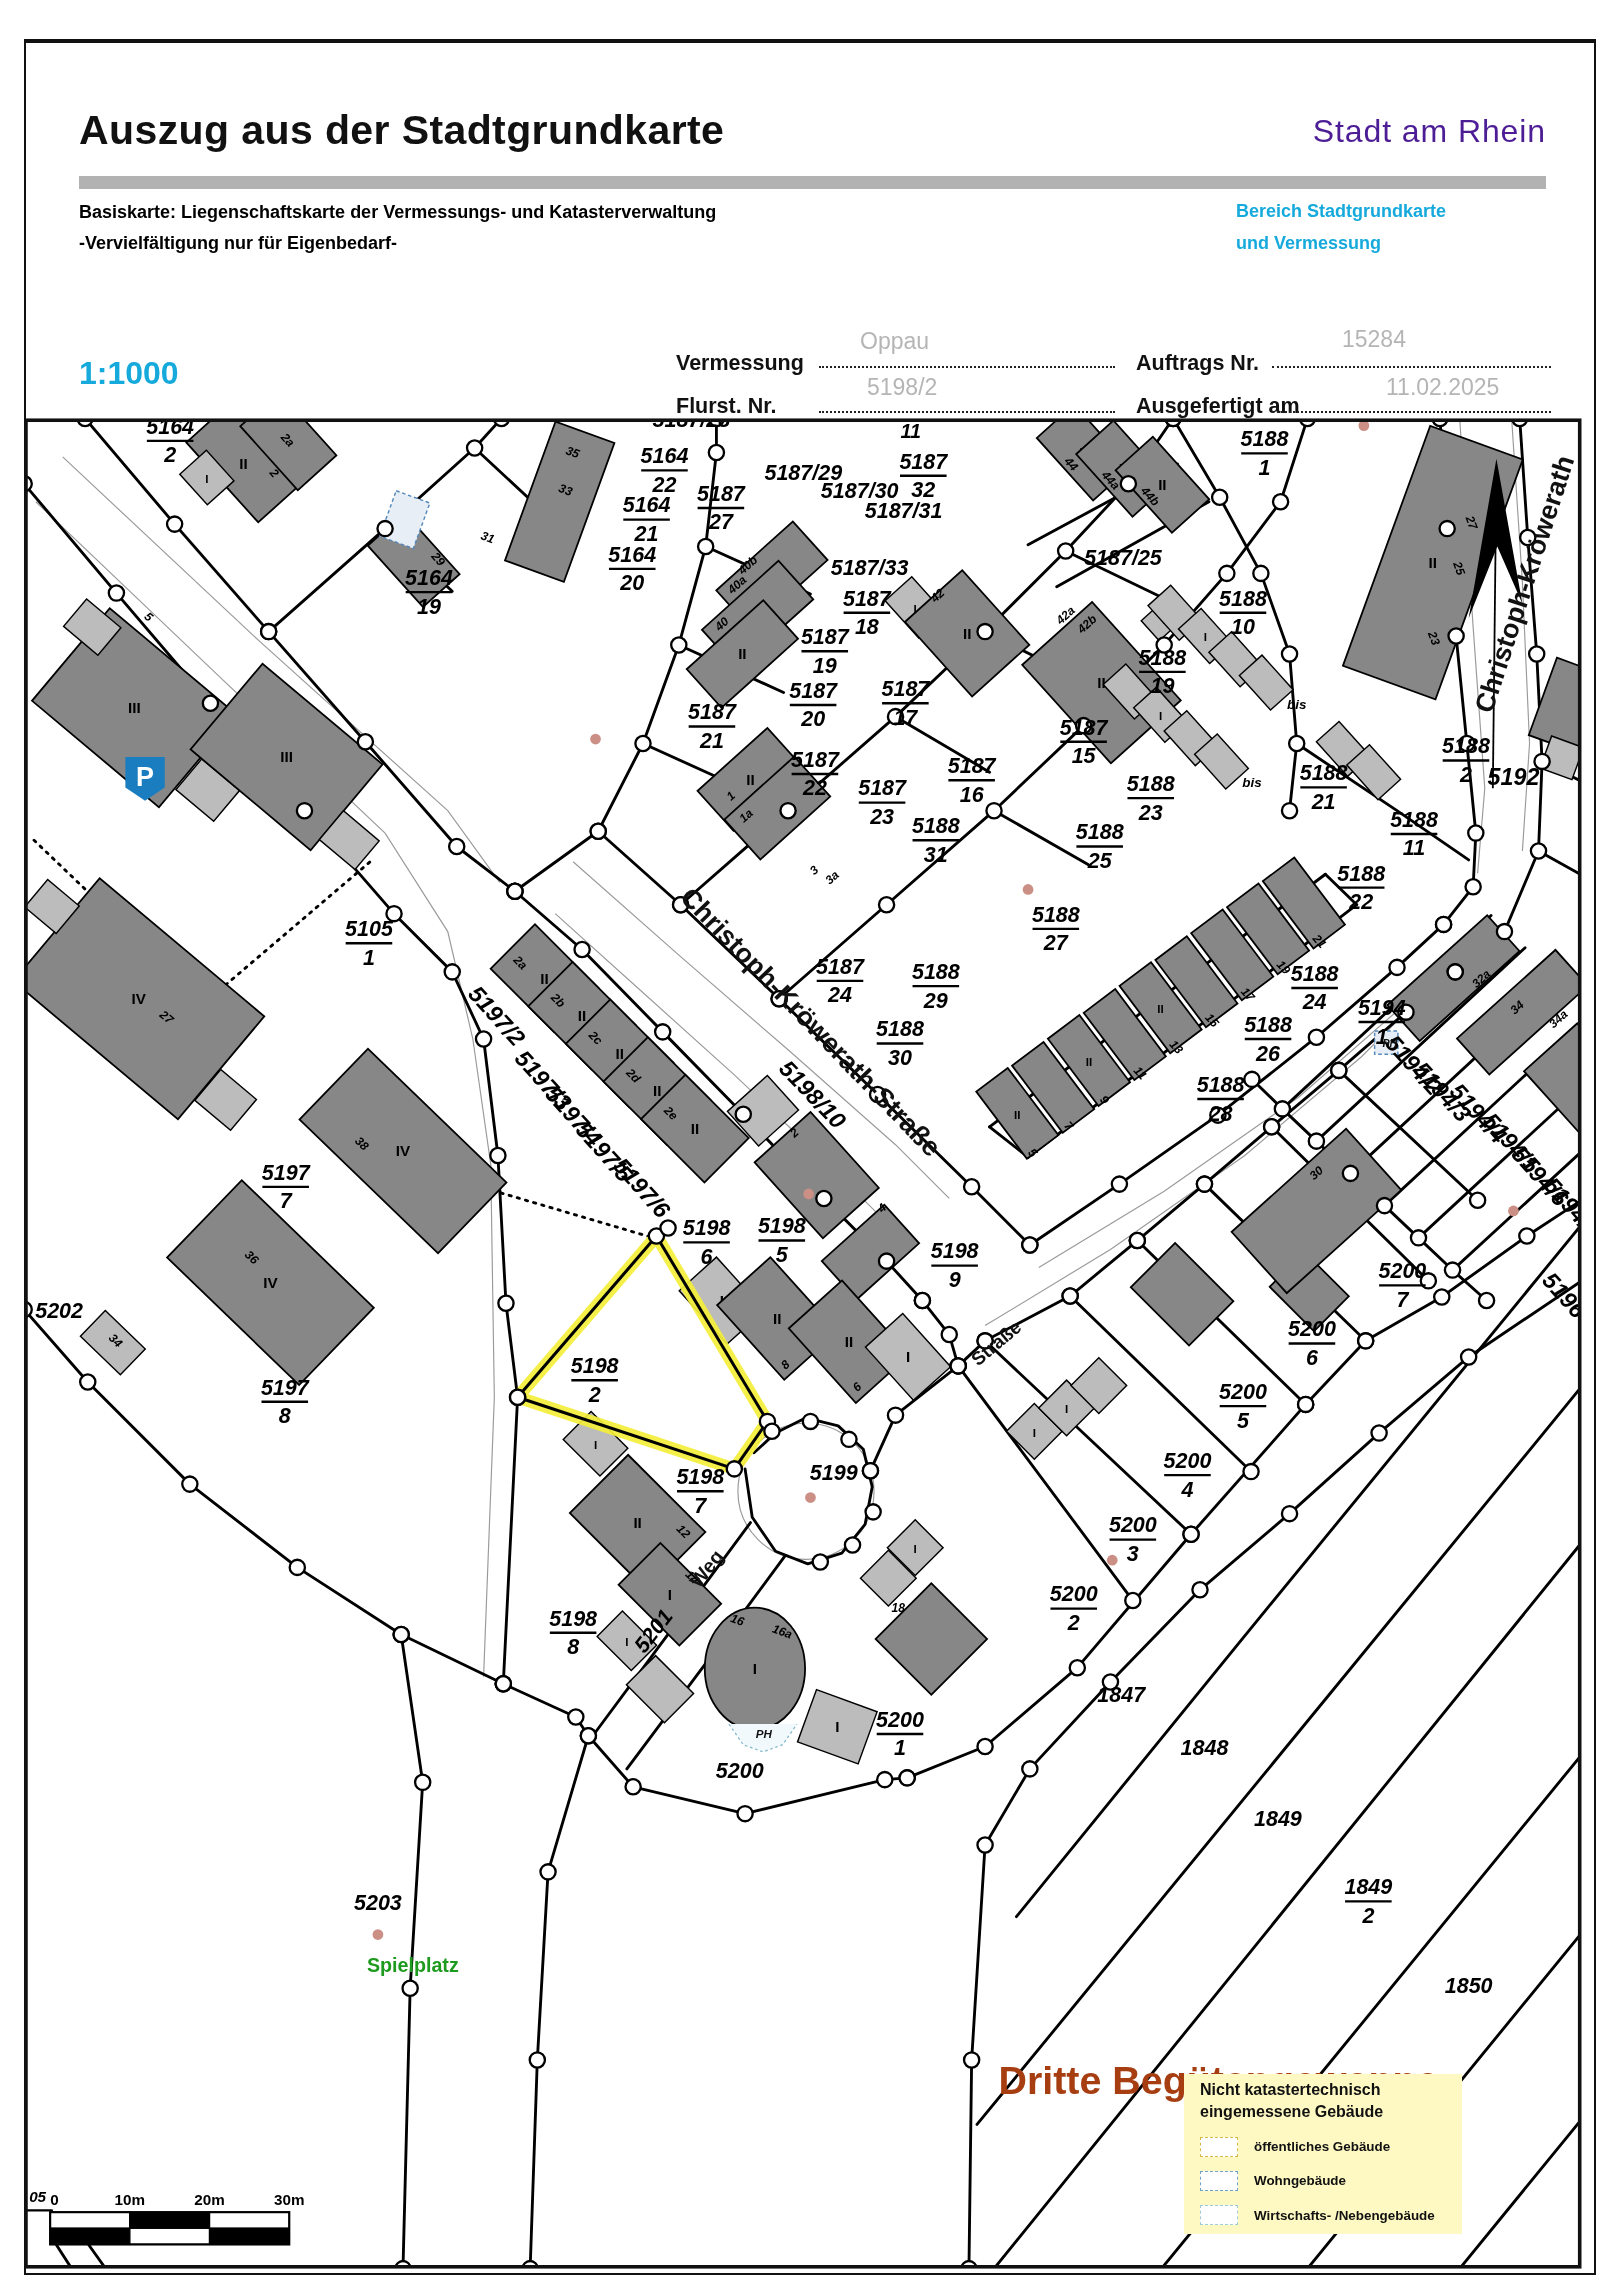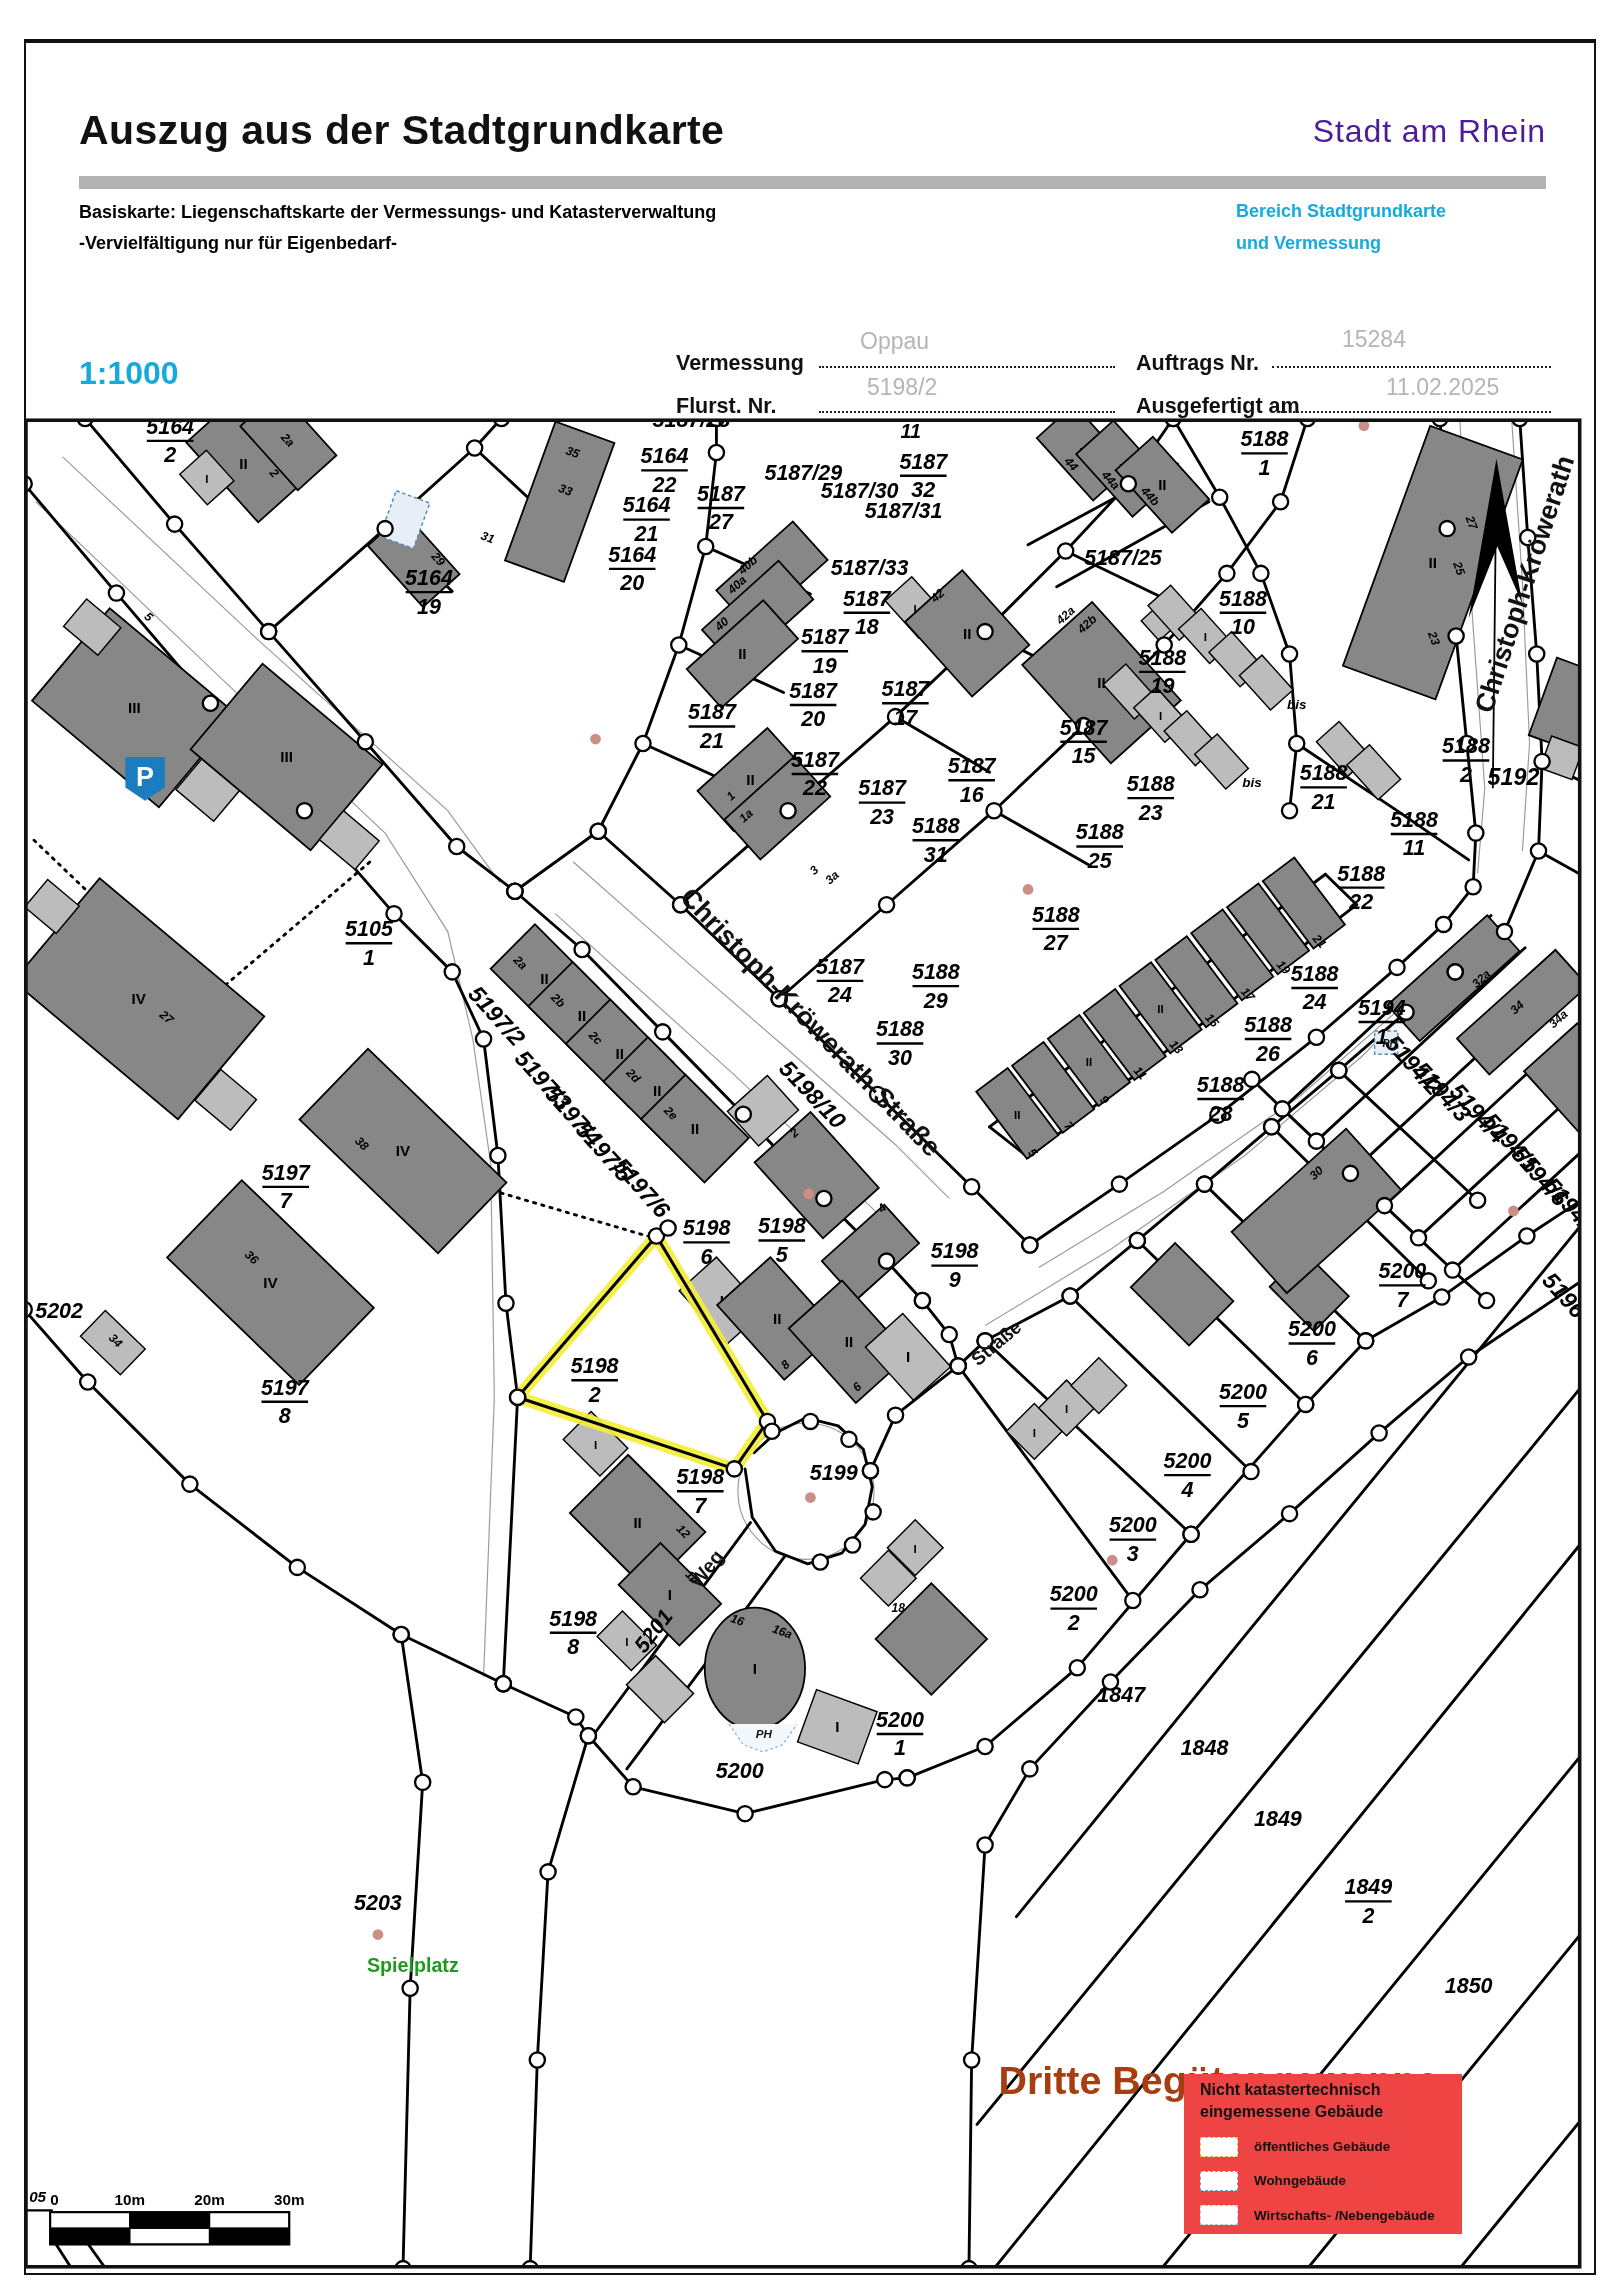--- a/index.html
+++ b/index.html
@@ -10,21 +10,21 @@
   #graybar{left:79px;top:176px;width:1467px;height:13.4px;background:#b2b2b2;}
   .sub{left:79px;font-size:18px;font-weight:bold;color:#000000;}
   #logo1{left:1197px;top:68px;width:349px;text-align:right;font-size:38px;font-weight:800;color:#222;}
   #logo2{left:1197px;top:113px;width:349px;text-align:right;font-size:32px;font-weight:300;color:#4c1d95;letter-spacing:0.9px;}
   .dept{left:1236px;font-size:18px;font-weight:bold;color:#16aadc;}
   #scale{left:79px;top:355px;font-size:32px;font-weight:bold;color:#16aadc;}
   .flabel{font-size:21.5px;font-weight:600;color:#111;}
   .fval{font-size:23px;color:#b5b5b5;}
   .dots{border-bottom:2.7px dotted #222;height:0.9px;}
   #map{left:0;top:0;width:1620px;height:2293px;}
-  #legend{left:1184px;top:2074px;width:262px;background:#ef4444;padding:5.4px 0 9px 16px;}
+  #legend{left:1184px;top:2074px;width:262px;background:#fef9c3;padding:5.4px 0 9px 16px;}
   #legend .lt{font-size:16px;font-weight:bold;color:#111;line-height:21.5px;}
   .litem{display:flex;align-items:center;margin-top:14.3px;}
   .lsw{width:36px;height:18px;background:#fff;border:1.8px dashed #888;margin-right:16px;flex:none;}
   .llab{font-size:13.4px;font-weight:bold;color:#111;}
 </style>
 </head>
 <body>
 
 <div id="page">
   <div id="frame" class="abs"></div>

